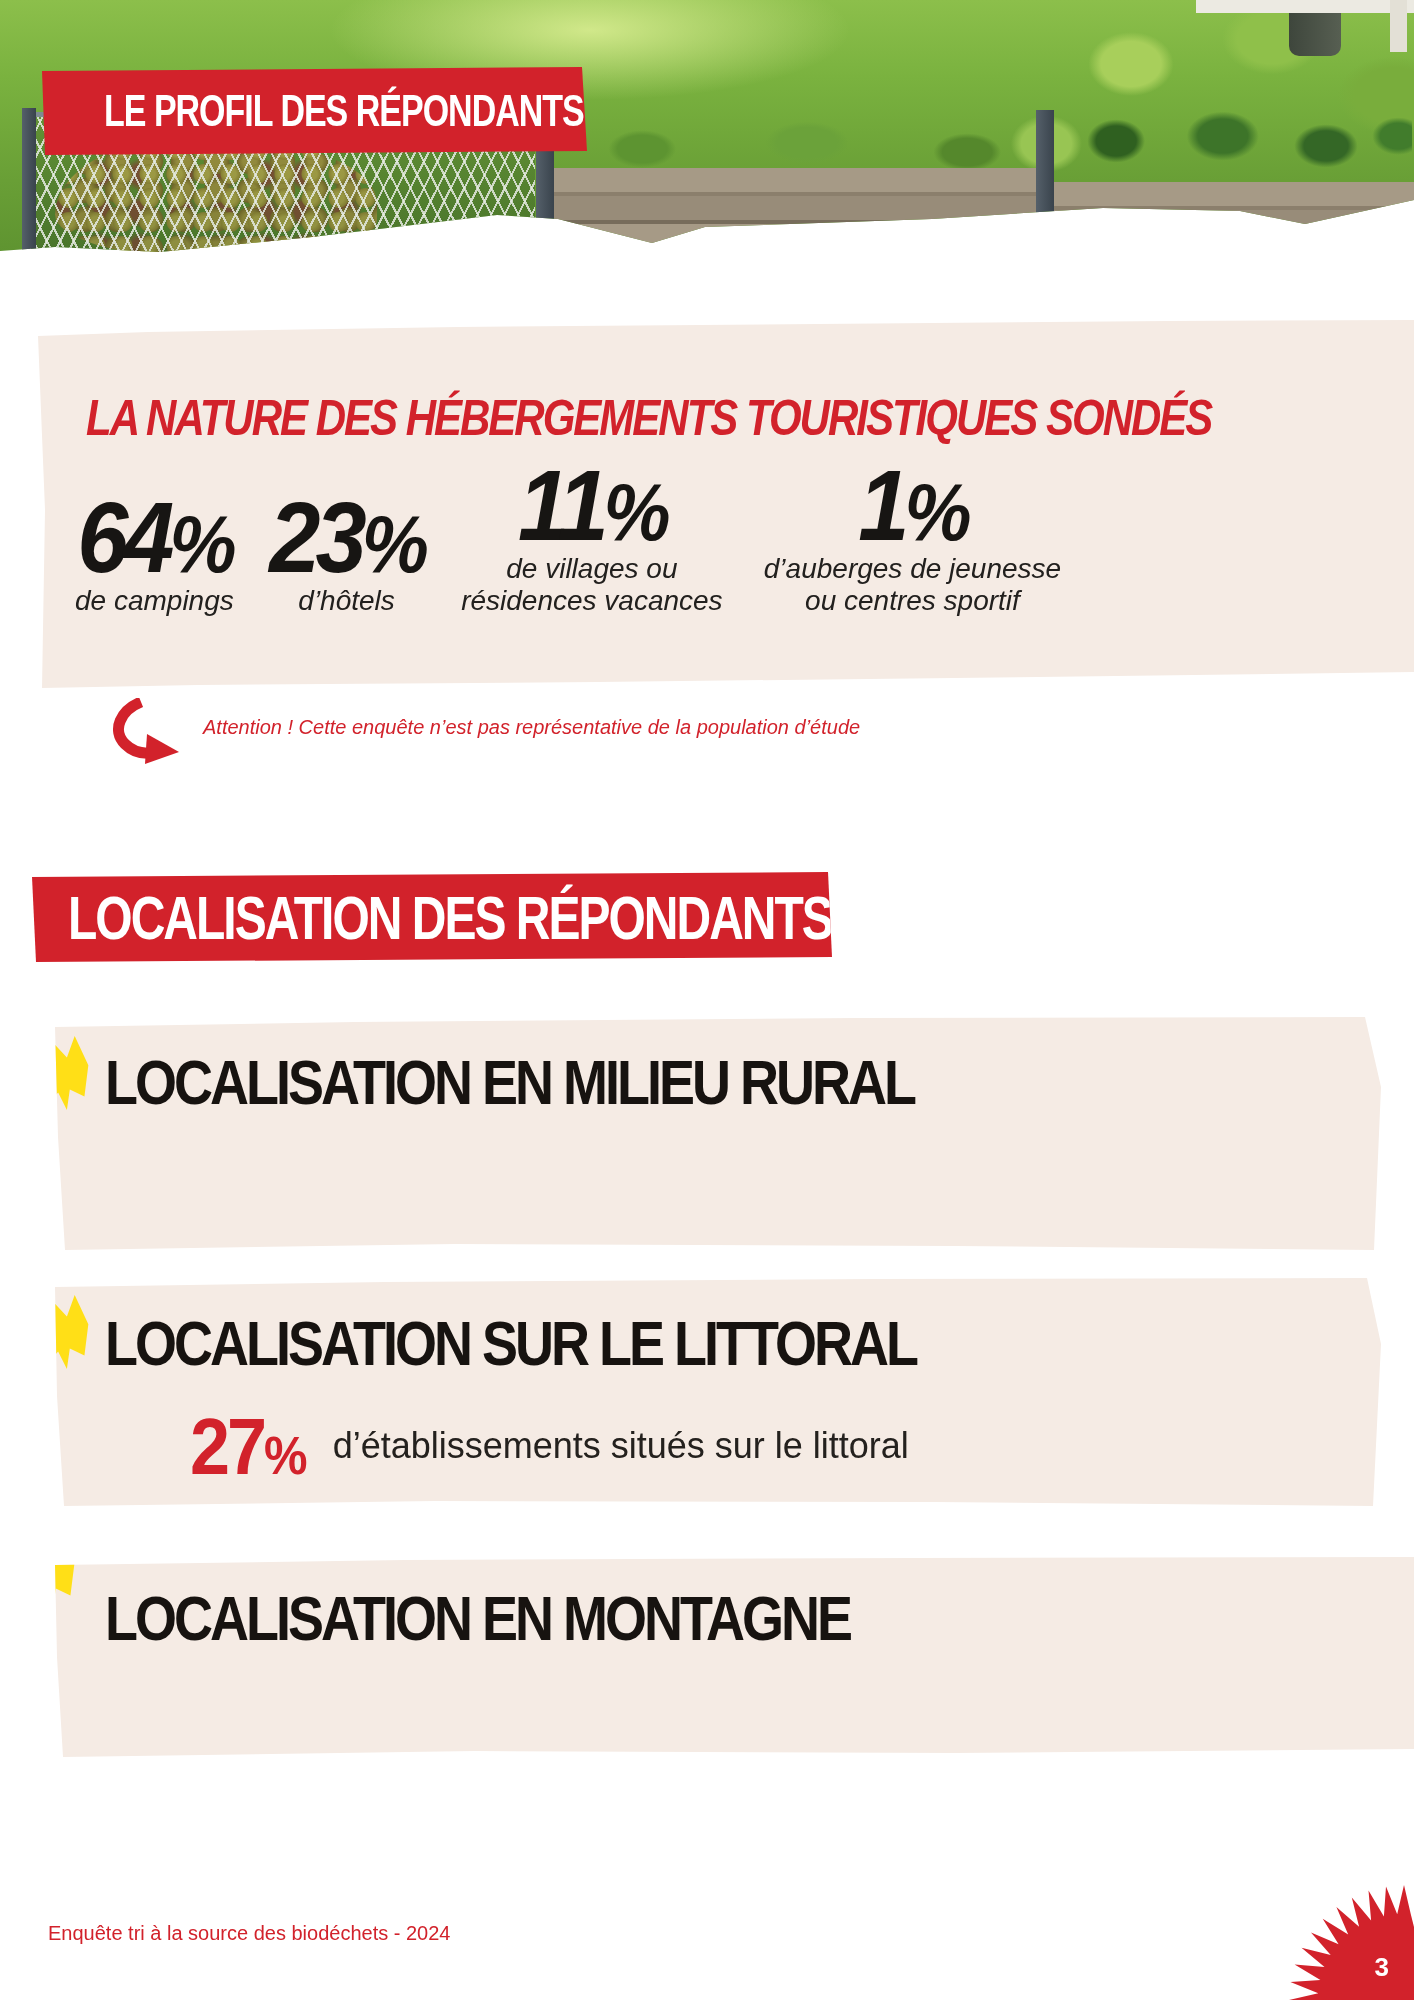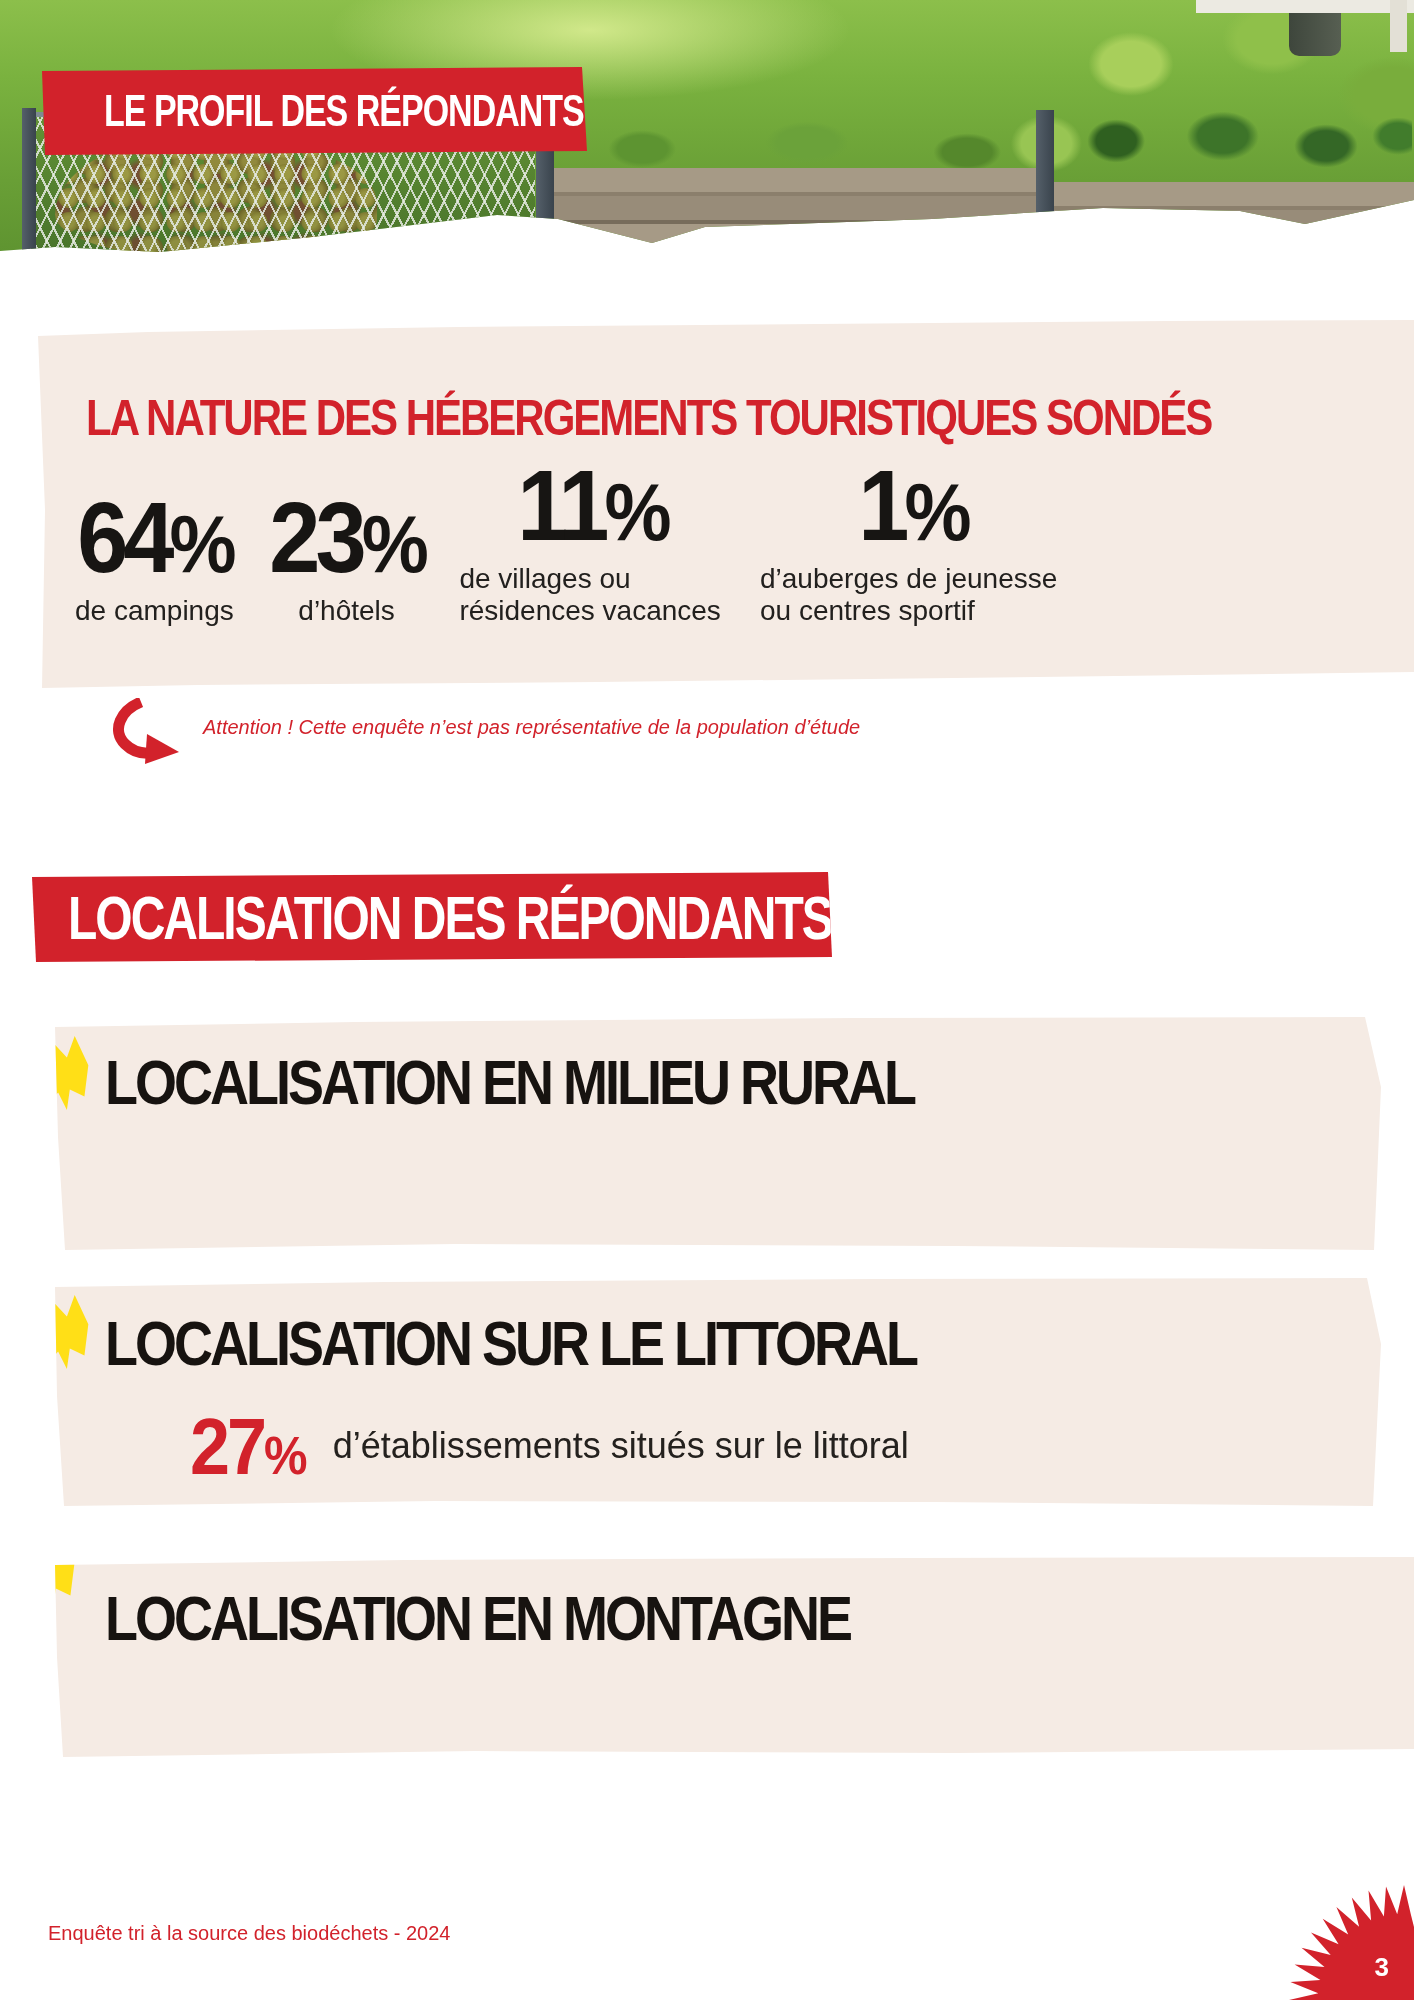--- a/index.html
+++ b/index.html
@@ -65,30 +65,30 @@
   .banner-localisation{left:32px;top:872px;width:800px;height:90px;padding-left:36px;
     clip-path:polygon(0 5px,796px 0,800px 85px,4px 90px);}
   .banner-text{display:inline-block;font-weight:900;letter-spacing:-1px;
     transform:scaleY(1.28);transform-origin:center;white-space:nowrap;}
   .banner-profil .banner-text{font-size:34px;}
   .banner-localisation .banner-text{font-size:48px;letter-spacing:-2px;}
 
   
   .panel{position:absolute;background:#f5ebe4;}
   .nature-panel{left:38px;top:320px;width:1376px;height:368px;
-    clip-path:polygon(0 16px,110px 12px,420px 7px,780px 4px,1130px 1px,1376px 0,1376px 352px,1000px 357px,560px 362px,160px 365px,4px 368px,7px 190px);}
+    clip-path:polygon(0 16px,110px 12px,420px 7px,780px 4px,1130px 1px,1376px 0,1376px 352px,1000px 357px,560px 362px,160px 365px,4px 368px,7px 190px);font-style:italic;}
   .nature-title{margin:0;padding:58px 0 0 48px;color:#d2222b;font-size:42px;font-weight:900;
     letter-spacing:-2px;transform:scaleY(1.2);transform-origin:left top;white-space:nowrap;}
   .stats-row{display:flex;align-items:flex-end;justify-content:space-between;
     margin:40px 0 0 37px;width:990px;}
   .stat-col{display:flex;flex-direction:column;align-items:center;}
   .big-num{font-size:92px;font-weight:900;letter-spacing:-5px;color:#171513;line-height:.95;
     transform:scaleY(1.08);transform-origin:bottom center;}
   .big-num .pct{font-size:.82em;}
-  .stat-label{font-size:28px;color:#22201e;line-height:1.14;margin-top:10px;}
+  .stat-label{font-size:28px;color:#22201e;line-height:1.14;text-align:center;}
   .stat-col:nth-child(3) .stat-label{max-width:265px;}
   .stat-col:nth-child(4) .stat-label{max-width:305px;}
 
   
   .note{position:absolute;left:95px;top:698px;display:flex;align-items:flex-start;gap:24px;}
   .note svg{width:84px;height:68px;flex:0 0 auto;}
   .note-text{color:#d2222b;font-style:italic;font-size:20px;margin-top:18px;font-weight:500;}
 
   
   .loc-panel{left:55px;}

